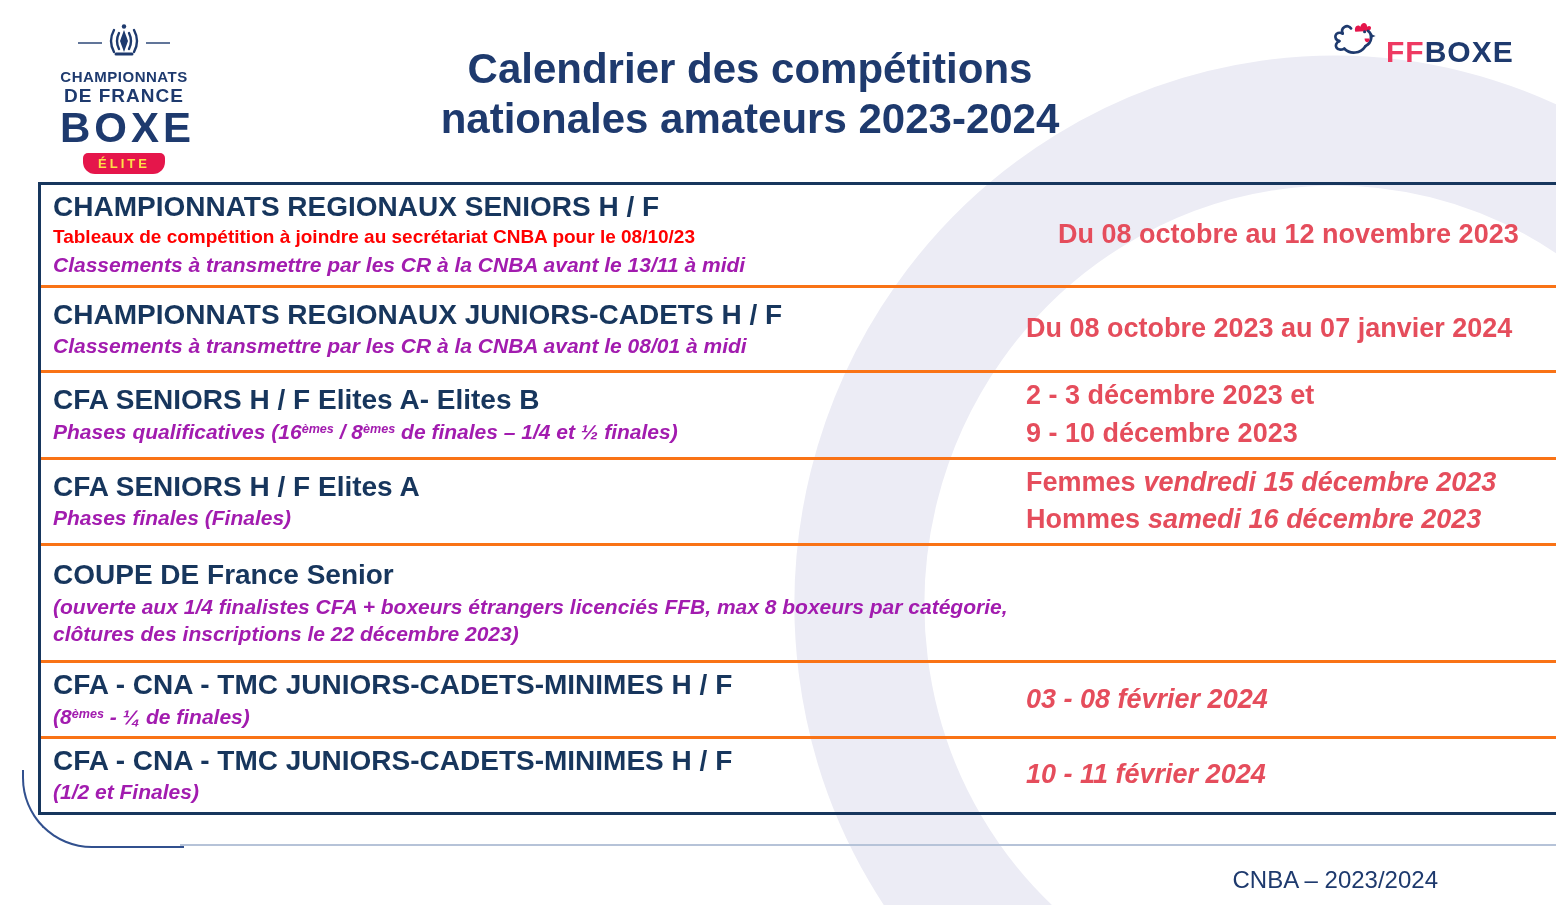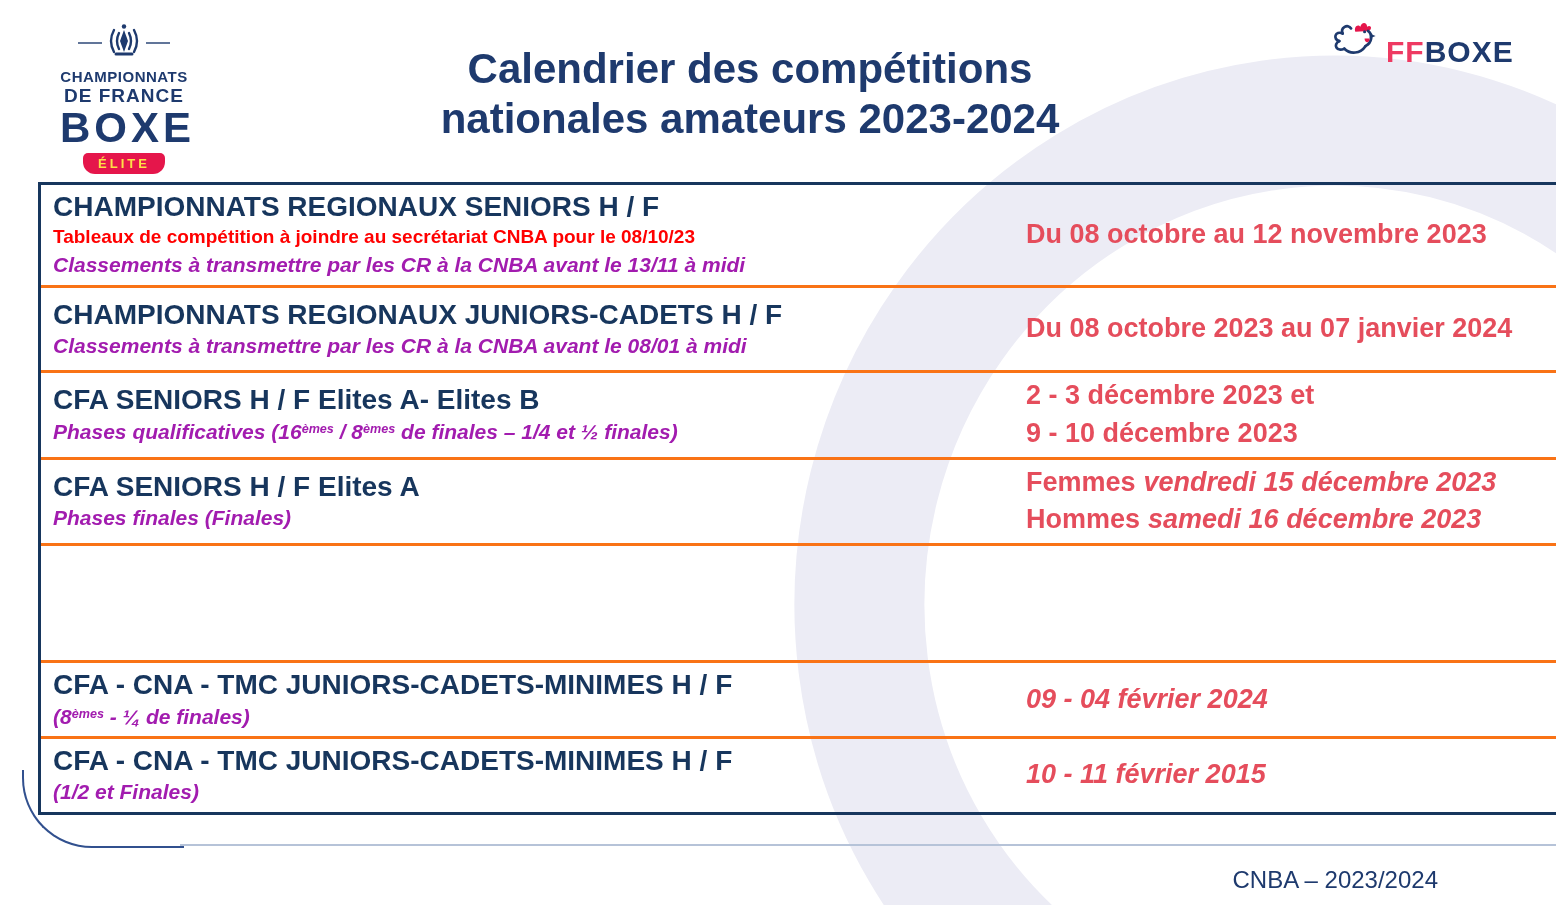--- a/index.html
+++ b/index.html
@@ -40,21 +40,21 @@
   .cal-row{display:flex;align-items:stretch;}
   .cal-row + .cal-row{border-top:3px solid #f97316;}
   .cell-left{
     width:985px;box-sizing:border-box;padding:6px 14px 6px 12px;
     display:flex;flex-direction:column;justify-content:center;
   }
   .cell-right{
     flex:1;box-sizing:border-box;padding:4px 6px 4px 0;
     display:flex;flex-direction:column;justify-content:center;
   }
-  .r0{min-height:100px;} .r1{min-height:82px;} .r2{min-height:80px;}
+  .r0{min-height:100px;gap:32px;} .r1{min-height:82px;} .r2{min-height:80px;}
   .r3{min-height:80px;} .r4{min-height:114px;} .r5{min-height:69px;} .r6{min-height:72px;}
   .row-title{color:#17365d;font-size:28px;font-weight:700;line-height:1.12;}
   .row-notice{color:#ff0000;font-size:19px;font-weight:700;line-height:1.3;margin-top:2px;}
   .row-note{color:#a21caf;font-size:21px;font-weight:700;font-style:italic;line-height:1.3;margin-top:2px;}
   .sup{font-size:60%;position:relative;top:-0.45em;}
   .date{color:#e54d5c;font-size:27px;font-weight:700;line-height:1.4;}
   .date.it{font-style:italic;}
   .date .date-rest{font-style:italic;margin-left:8px;}
   
   .footer-text{position:absolute;top:866px;right:118px;color:#1e3a6e;font-size:24px;}
@@ -154,37 +154,41 @@
       <div class="row-title">CFA SENIORS H / F Elites A</div>
       <div class="row-note">Phases finales (Finales)</div>
     </div>
     <div class="cell-right">
       <div class="date"><span class="date-label">Femmes</span><span class="date-rest">vendredi 15 décembre 2023</span></div>
       <div class="date"><span class="date-label">Hommes</span><span class="date-rest">samedi 16 décembre 2023</span></div>
     </div>
   </div>
 
   <div class="cal-row r4">
+    <div class="cell-left">
+      <div class="row-title">COUPE DE France Senior</div>
+      <div class="row-note">(ouverte aux 1/4 finalistes CFA + boxeurs étrangers licenciés FFB, max 8 boxeurs par catégorie, clôtures des inscriptions le 22 décembre 2023)</div>
+    </div>
   </div>
 
   <div class="cal-row r5">
     <div class="cell-left">
       <div class="row-title">CFA - CNA - TMC JUNIORS-CADETS-MINIMES H / F</div>
       <div class="row-note"><span>(8</span><span class="sup">èmes</span><span> - ¼ de finales)</span></div>
     </div>
     <div class="cell-right">
-      <div class="date it">09 - 04 février 2024</div>
+      <div class="date it">03 - 08 février 2024</div>
     </div>
   </div>
 
   <div class="cal-row r6">
     <div class="cell-left">
       <div class="row-title">CFA - CNA - TMC JUNIORS-CADETS-MINIMES H / F</div>
       <div class="row-note">(1/2 et Finales)</div>
     </div>
     <div class="cell-right">
-      <div class="date it">10 - 11 février 2015</div>
+      <div class="date it">10 - 11 février 2024</div>
     </div>
   </div>
 
 </div>
 
 <div class="footer-text">CNBA – 2023/2024</div>
 
 </body></html>

